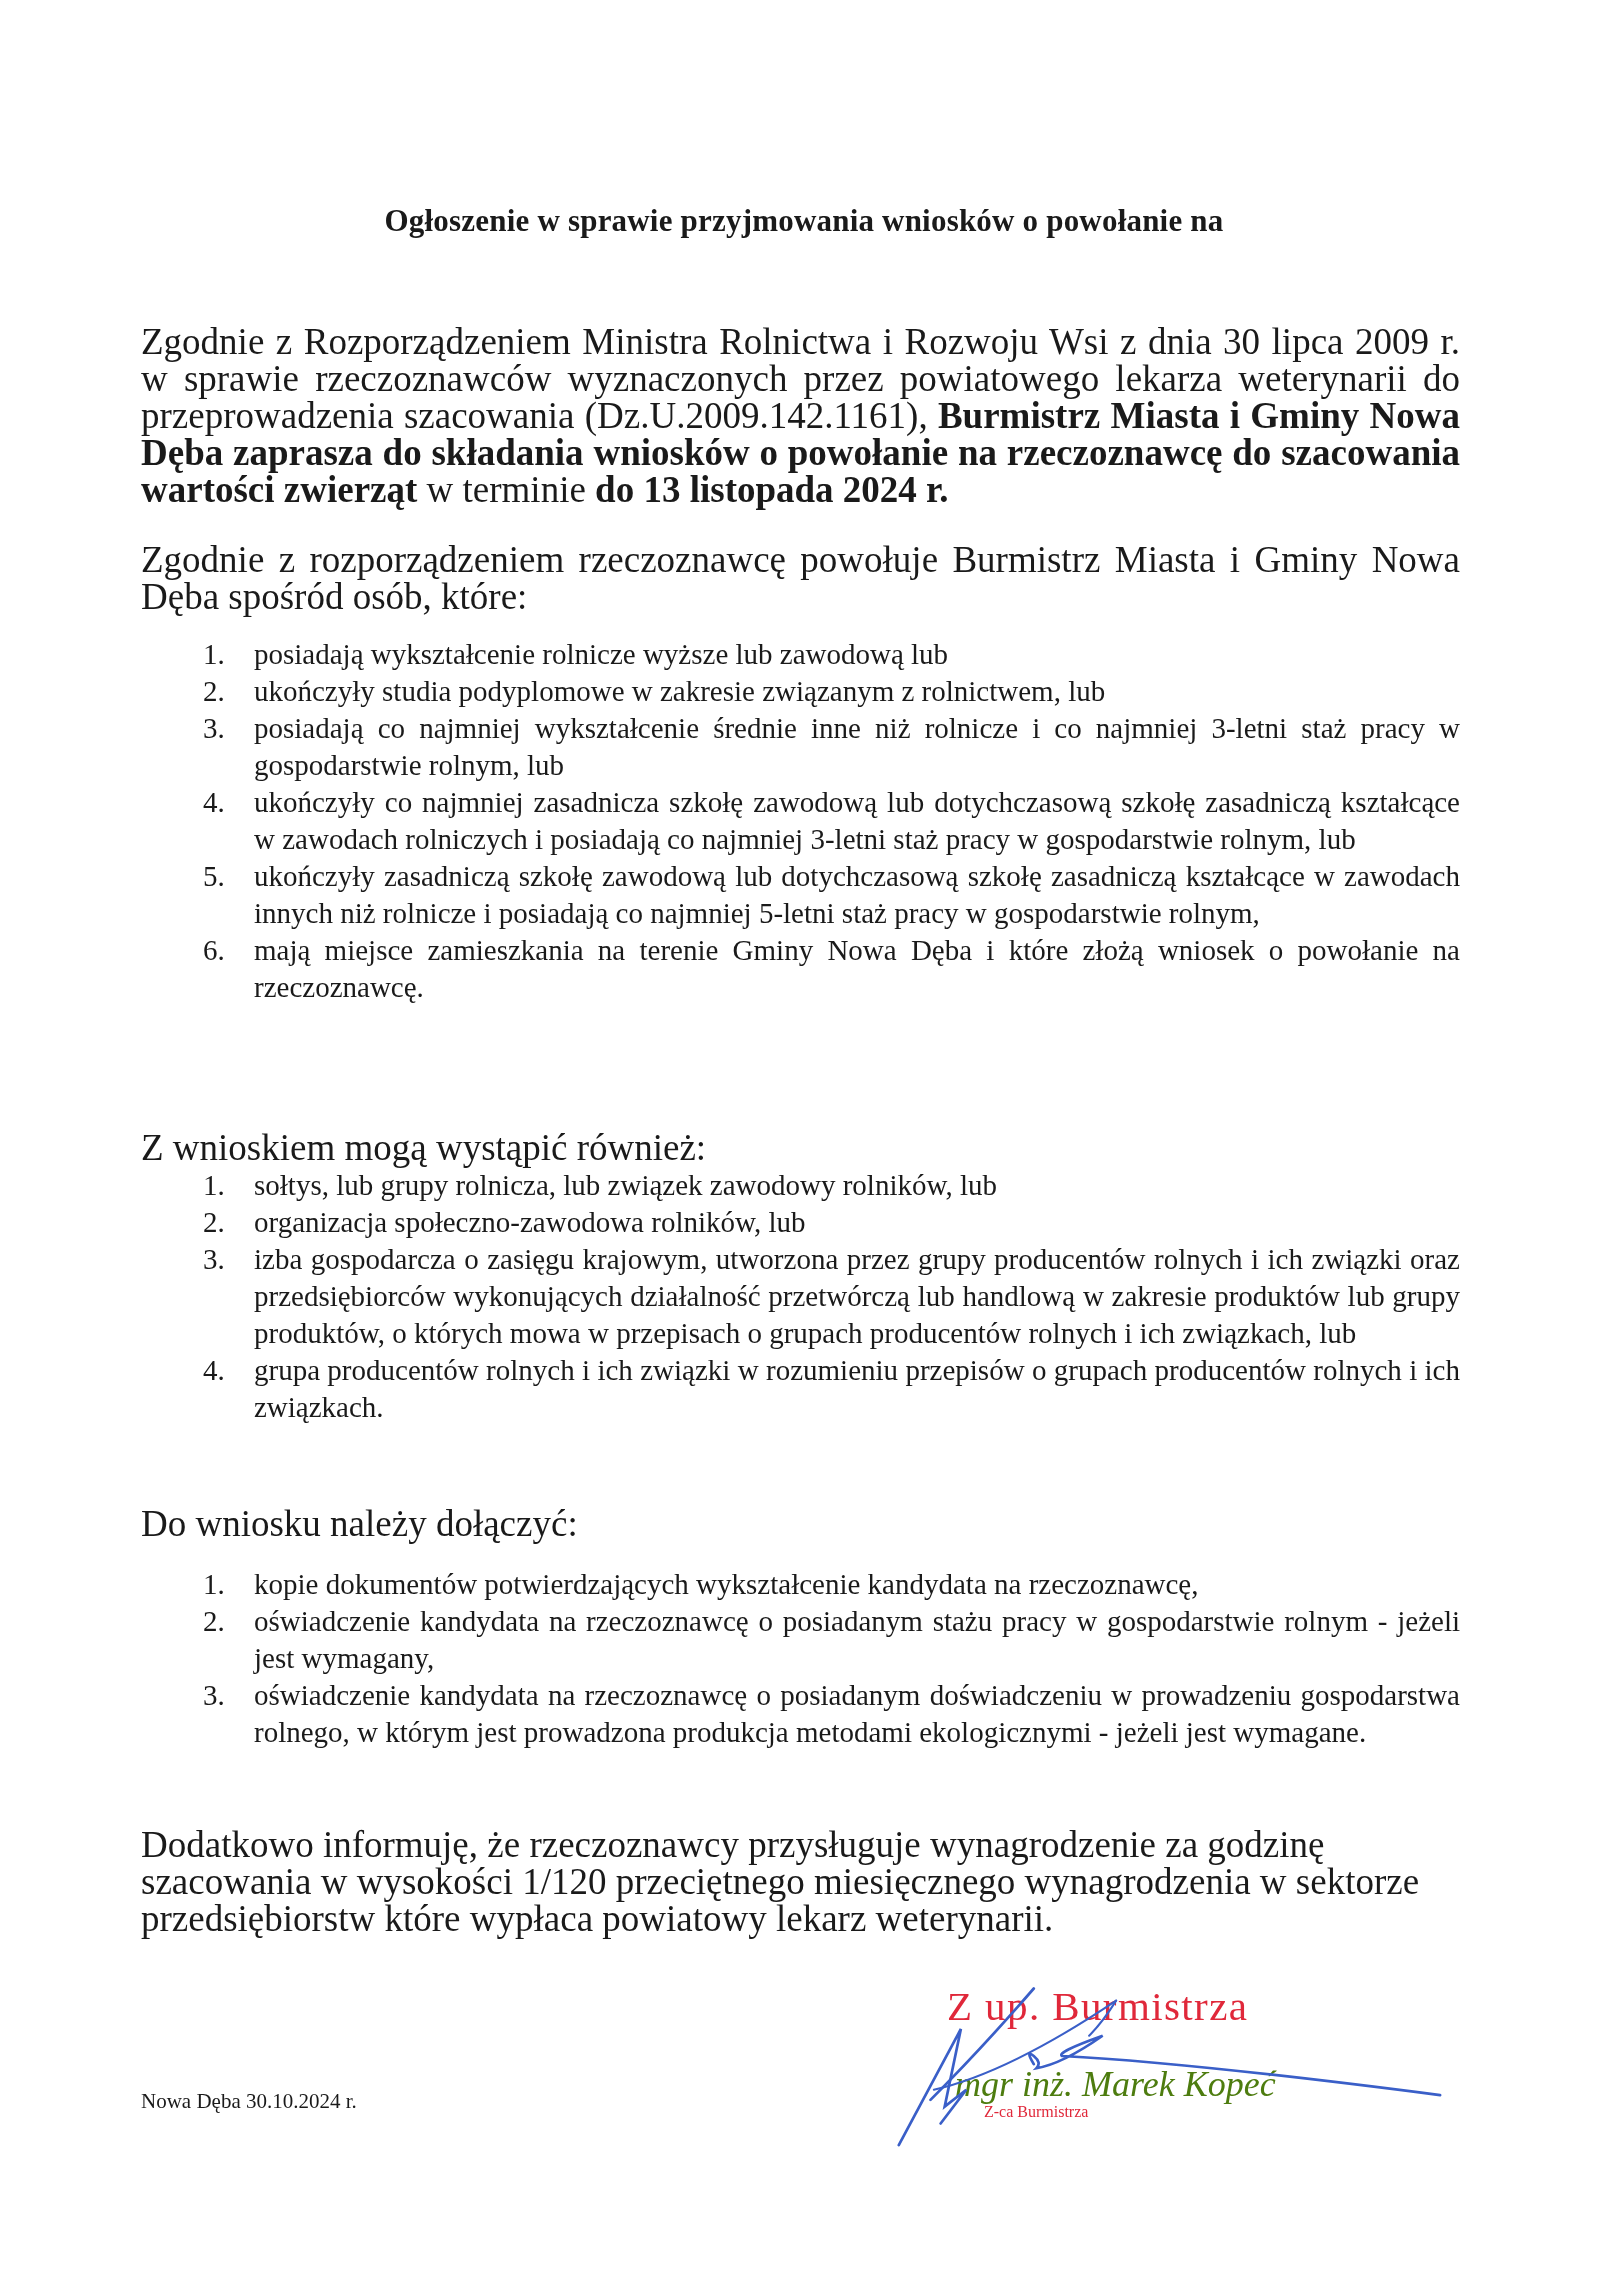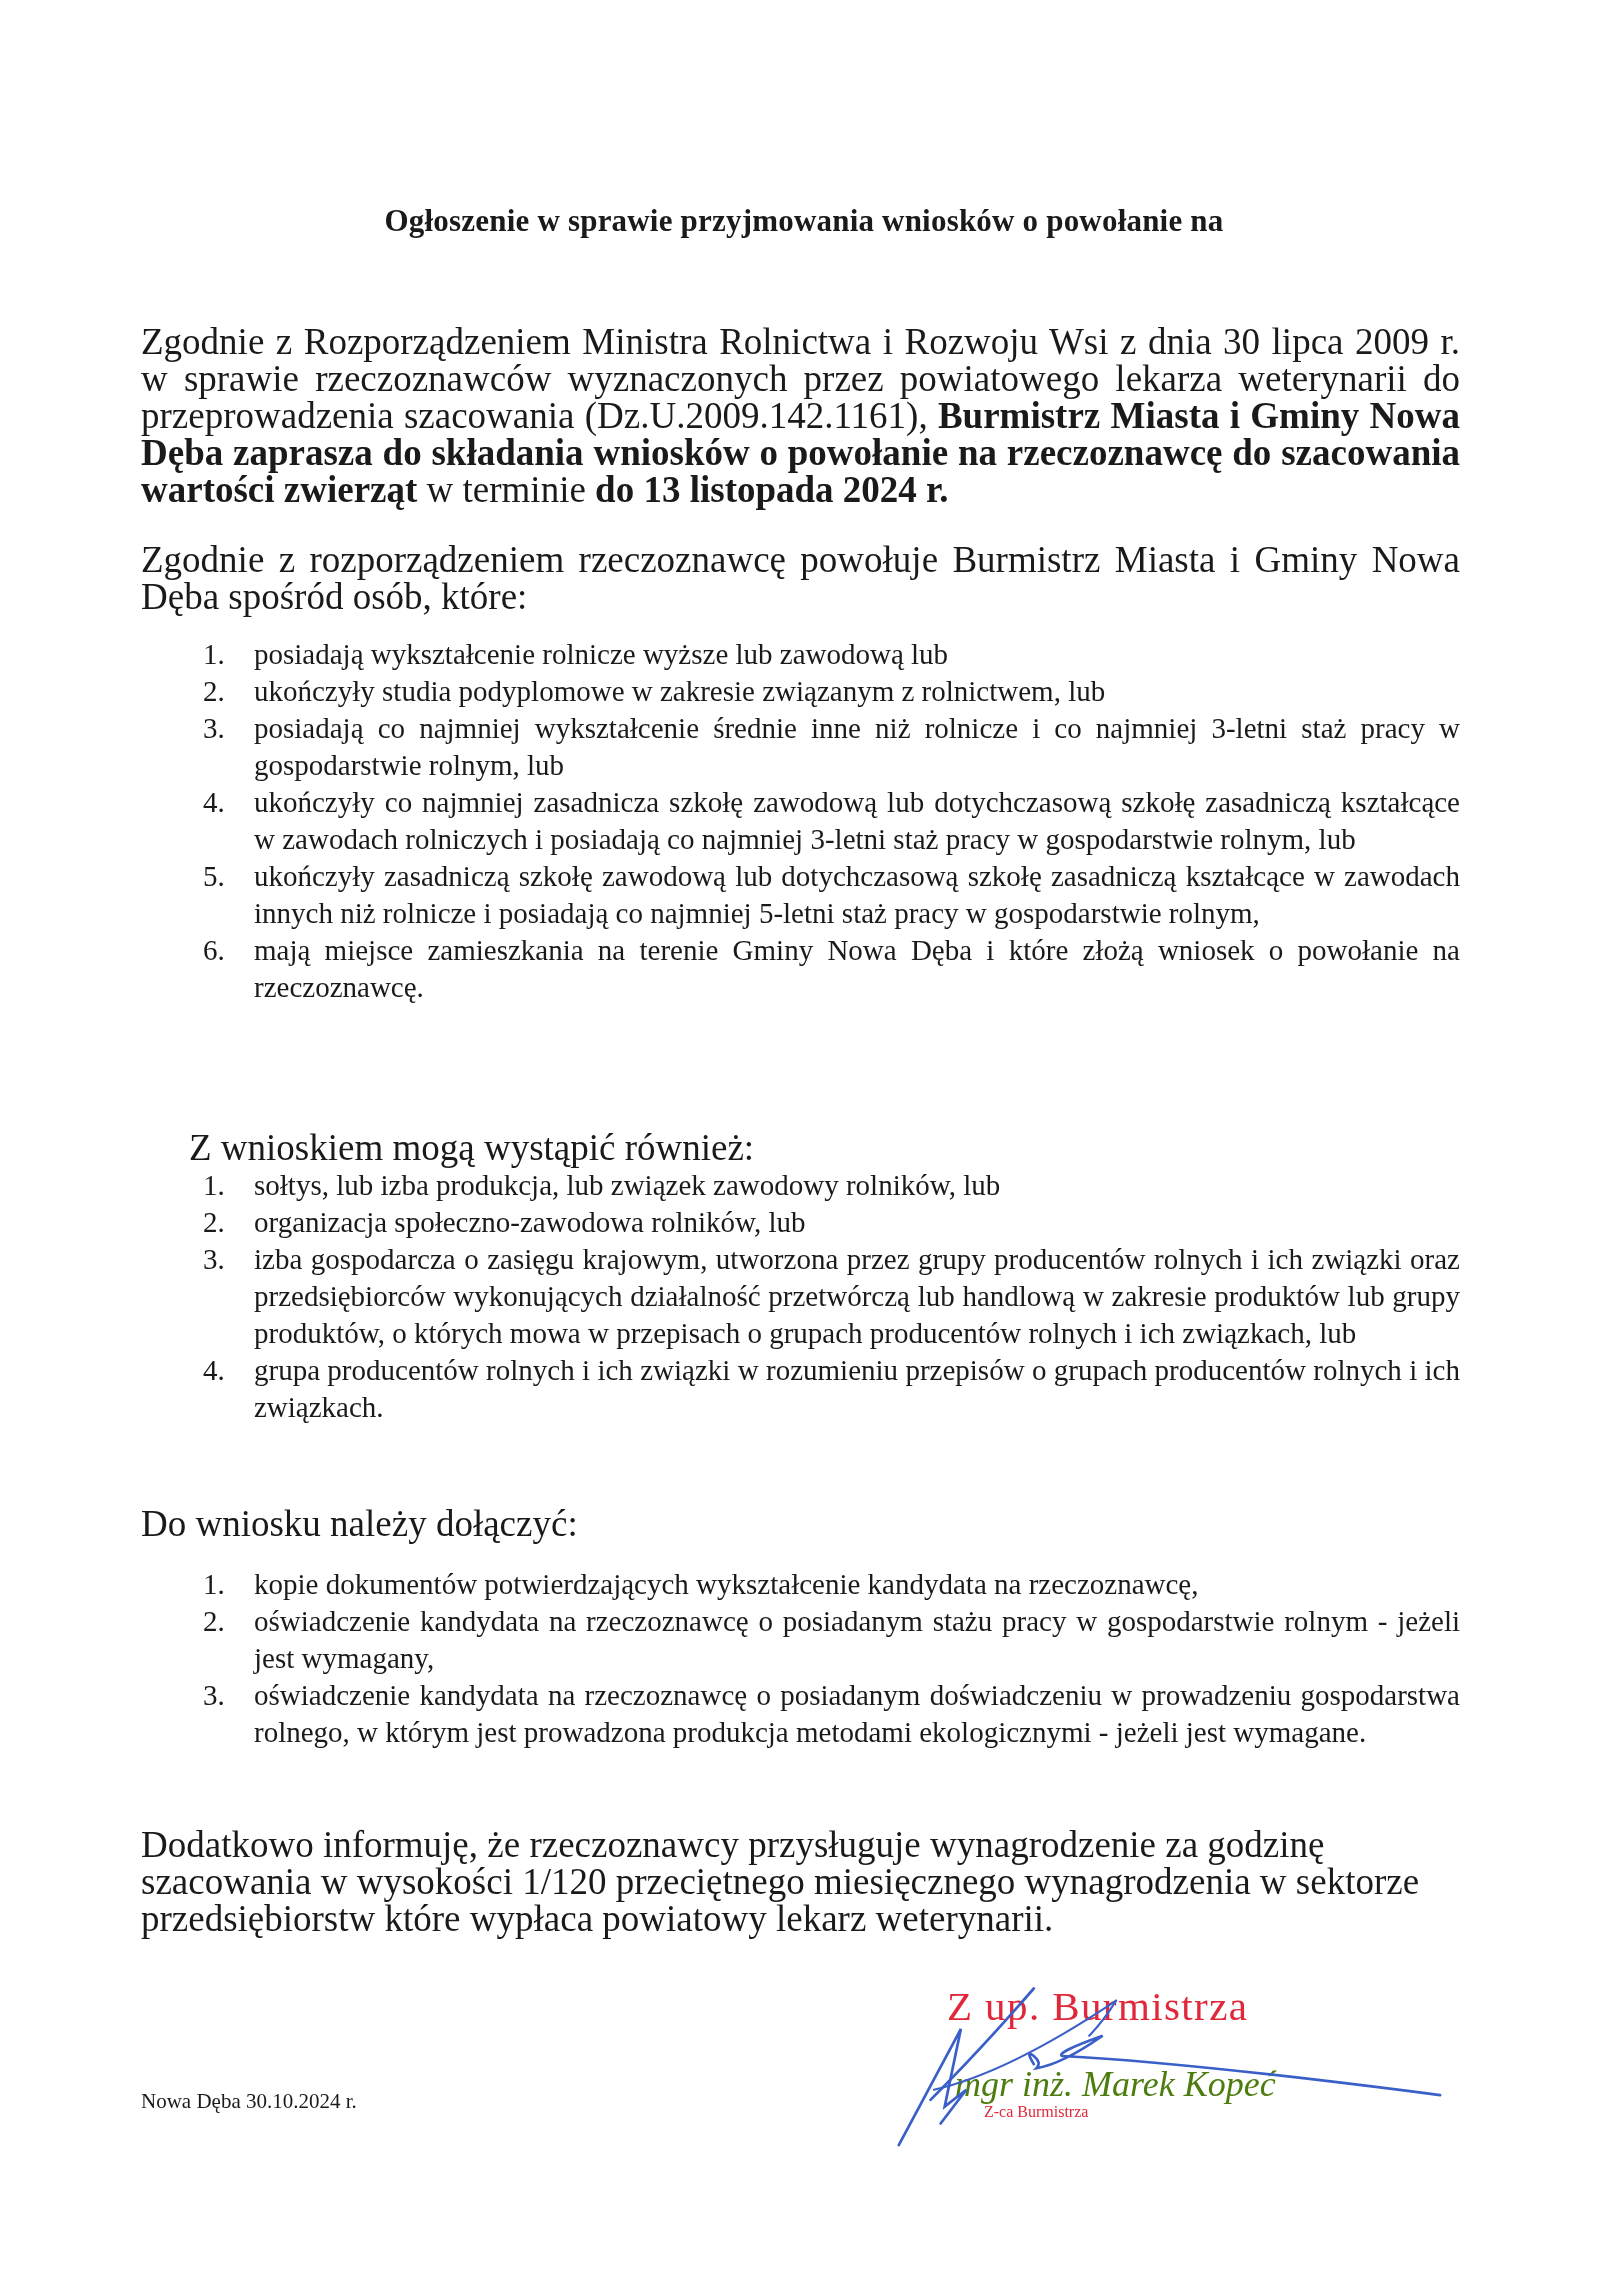--- a/index.html
+++ b/index.html
@@ -9,21 +9,21 @@
   .title { position:absolute; left:0; width:1608px; top:200px; text-align:center;
            font-weight:bold; font-size:31px; line-height:42px; letter-spacing:0.2px; }
   .body { position:absolute; left:141px; width:1319px; font-size:37px; line-height:37px; }
   .just { text-align:justify; }
   .p1 { top:323px; }
   .p2 { top:541px; }
   .list { position:absolute; left:141px; width:1319px; font-size:29px; line-height:37px; margin:0; padding:0; list-style:none; }
   .list li { position:relative; padding-left:113px; text-align:justify; }
   .list li .num { position:absolute; left:62px; top:0; }
   .l1 { top:636px; }
-  .p3 { top:1129px;margin-left:48px; }
+  .p3 { top:1129px; }
   .l2 { top:1167px; }
   .p4 { top:1505px; }
   .l3 { top:1566px; }
   .p5 { top:1826px; }
   b { font-weight:bold; }
   .date { position:absolute; left:141px; top:2089px; font-size:21px; }
   .sig { position:absolute; left:879px; top:1948px; width:643px; height:216px; }
   .stamp1 { position:absolute; left:947px; top:1982px; font-size:41px; color:#e0283a; letter-spacing:1.4px; }
   .stamp2 { position:absolute; left:955px; top:2063px; font-size:36px; font-style:italic; color:#4d7c0f; }
   .stamp3 { position:absolute; left:984px; top:2103px; font-size:16px; color:#e0283a; }
@@ -48,21 +48,21 @@
     <li><span class="num">2.</span><span>ukończyły studia podyplomowe w zakresie związanym z rolnictwem, lub</span></li>
     <li><span class="num">3.</span><span>posiadają co najmniej wykształcenie średnie inne niż rolnicze i co najmniej 3-letni staż pracy w gospodarstwie rolnym, lub</span></li>
     <li><span class="num">4.</span><span>ukończyły co najmniej zasadnicza szkołę zawodową lub dotychczasową szkołę zasadniczą kształcące w zawodach rolniczych i posiadają co najmniej 3-letni staż pracy w gospodarstwie rolnym, lub</span></li>
     <li><span class="num">5.</span><span>ukończyły zasadniczą szkołę zawodową lub dotychczasową szkołę zasadniczą kształcące w zawodach innych niż rolnicze i posiadają co najmniej 5-letni staż pracy w gospodarstwie rolnym,</span></li>
     <li><span class="num">6.</span><span>mają miejsce zamieszkania na terenie Gminy Nowa Dęba i które złożą wniosek o powołanie na rzeczoznawcę.</span></li>
   </ul>
 
   <div class="body p3">Z wnioskiem mogą wystąpić również:</div>
 
   <ul class="list l2">
-    <li><span class="num">1.</span><span>sołtys, lub izba produkcja, lub związek zawodowy rolników, lub</span></li>
+    <li><span class="num">1.</span><span>sołtys, lub grupy rolnicza, lub związek zawodowy rolników, lub</span></li>
     <li><span class="num">2.</span><span>organizacja społeczno-zawodowa rolników, lub</span></li>
     <li><span class="num">3.</span><span>izba gospodarcza o zasięgu krajowym, utworzona przez grupy producentów rolnych i ich związki oraz przedsiębiorców wykonujących działalność przetwórczą lub handlową w zakresie produktów lub grupy produktów, o których mowa w przepisach o grupach producentów rolnych i ich związkach, lub</span></li>
     <li><span class="num">4.</span><span>grupa producentów rolnych i ich związki w rozumieniu przepisów o grupach producentów rolnych i ich związkach.</span></li>
   </ul>
 
   <div class="body p4">Do wniosku należy dołączyć:</div>
 
   <ul class="list l3">
     <li><span class="num">1.</span><span>kopie dokumentów potwierdzających wykształcenie kandydata na rzeczoznawcę,</span></li>
     <li><span class="num">2.</span><span>oświadczenie kandydata na rzeczoznawcę o posiadanym stażu pracy w gospodarstwie rolnym - jeżeli jest wymagany,</span></li>

